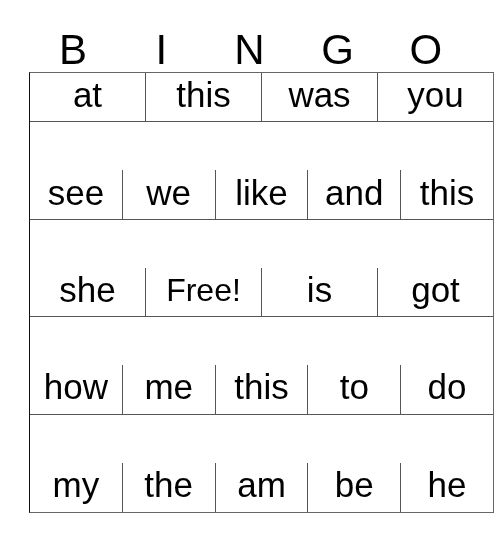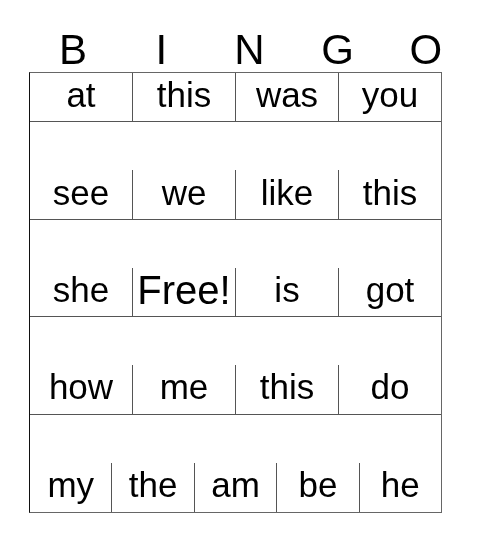--- a/index.html
+++ b/index.html
@@ -43,21 +43,21 @@
     letter-spacing: 0px;
     color: #000000;
     user-select: none;
   }
 
   
   #bingo-grid {
     position: absolute;
     left: 29px;
     top: 72px;
-    width: 413px;
+    width: 465px;
     height: 441px;
     box-sizing: border-box;
     border-top: 1px solid #666666;
     border-left: 1px solid #111111;
     border-right: 1px solid #666666;
     border-bottom: 1px solid #666666;
     background: #ffffff;
     display: flex;
     flex-direction: column;
     gap: 48px;
@@ -90,21 +90,21 @@
     line-height: 36px;
     font-weight: 400;
     color: #000000;
     text-align: center;
     white-space: nowrap;
     position: relative;
     top: -2px;
     user-select: none;
   }
   .cell-free .cell-text {
-    font-size: 40px;
+    font-size: 32px;
   }
 </style>
 </head>
 <body>
 
 <div id="bingo-card">
 
   <div id="header-row">
     <div class="header-letter">B</div>
     <div class="header-letter">I</div>
@@ -134,20 +134,23 @@
       <div class="bingo-cell">
           <span class="cell-text">see</span>
         </div>
       <div class="bingo-cell">
           <span class="cell-text">we</span>
         </div>
       <div class="bingo-cell">
           <span class="cell-text">like</span>
         </div>
       <div class="bingo-cell">
+          <span class="cell-text">and</span>
+        </div>
+      <div class="bingo-cell">
           <span class="cell-text">this</span>
         </div>
     </div>
 
     <div class="bingo-row">
       <div class="bingo-cell">
           <span class="cell-text">she</span>
         </div>
       <div class="bingo-cell cell-free">
           <span class="cell-text">Free!</span>
@@ -164,20 +167,23 @@
       <div class="bingo-cell">
           <span class="cell-text">how</span>
         </div>
       <div class="bingo-cell">
           <span class="cell-text">me</span>
         </div>
       <div class="bingo-cell">
           <span class="cell-text">this</span>
         </div>
       <div class="bingo-cell">
+          <span class="cell-text">to</span>
+        </div>
+      <div class="bingo-cell">
           <span class="cell-text">do</span>
         </div>
     </div>
 
     <div class="bingo-row">
       <div class="bingo-cell">
           <span class="cell-text">my</span>
         </div>
       <div class="bingo-cell">
           <span class="cell-text">the</span>

